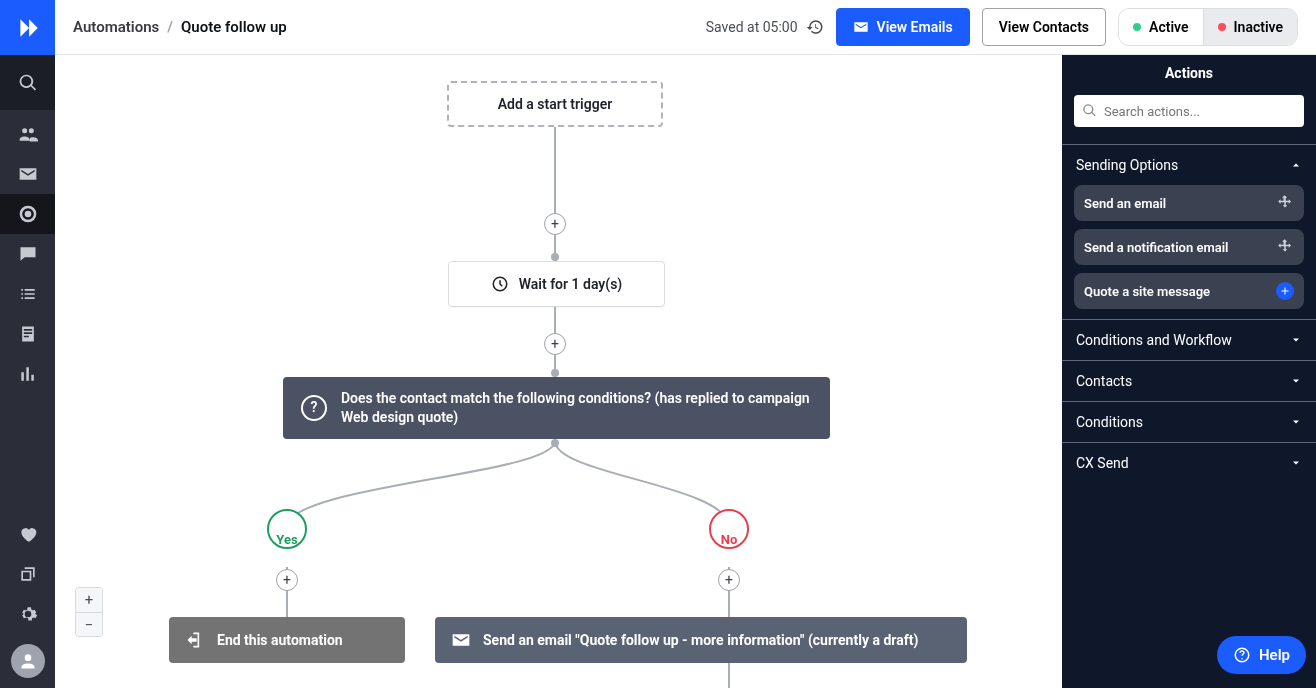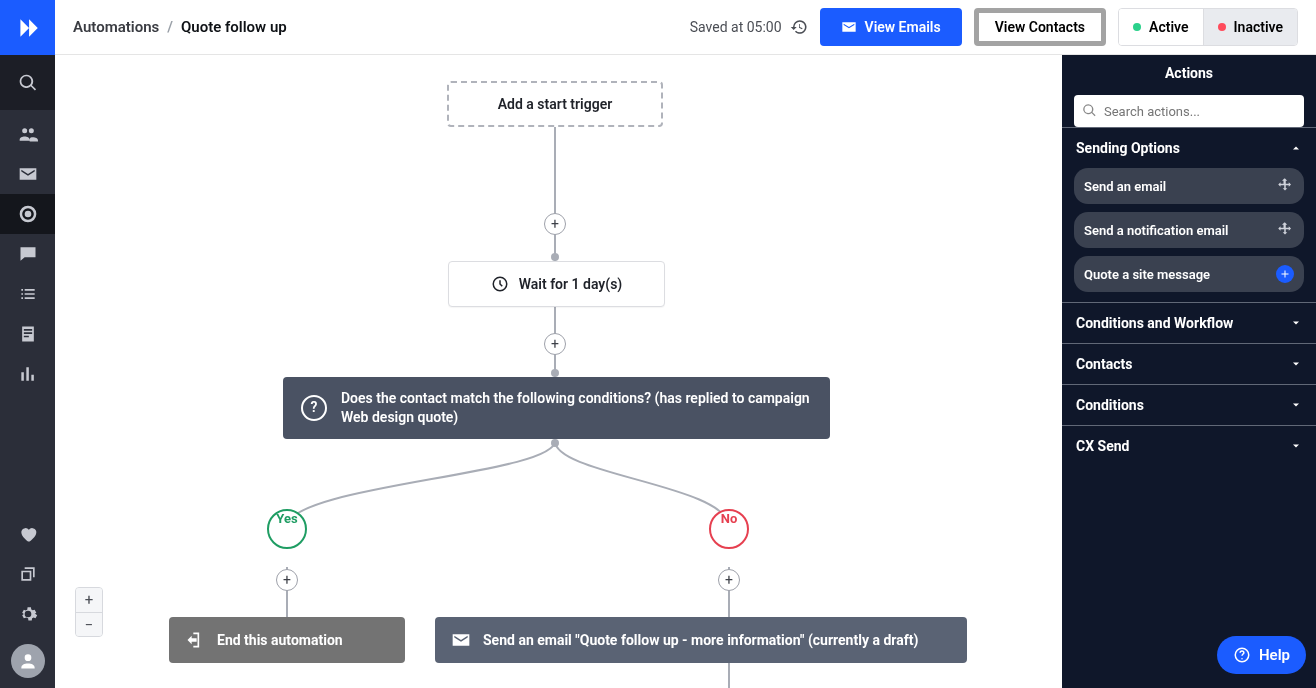--- a/index.html
+++ b/index.html
@@ -18,62 +18,62 @@
   .nav .avatar svg{width:20px;height:20px;fill:#fff}
   
   .maincol{flex:1;display:flex;flex-direction:column;min-width:0}
   .header{height:55px;border-bottom:1px solid #e5e5e5;display:flex;align-items:center;padding:0 18px;gap:12px}
   .crumbs{display:flex;align-items:center;gap:8px;font-size:15px;color:#0f1216;font-weight:600}
   .crumbs a{color:#3a3c42;text-decoration:none;font-weight:600}
   .crumbs .sep{color:#9aa0a8}
   .hspace{flex:1}
   .saved{color:#4b4e55;font-size:14px;display:flex;align-items:center;gap:8px}
   .saved svg{width:18px;height:18px;fill:#4b4e55}
-  .btn{height:38px;border-radius:4px;border:5px solid #a3a3a3;background:#fff;padding:0 16px;font-size:14px;font-weight:600;display:flex;align-items:center;gap:8px;cursor:pointer}
+  .btn{height:38px;border-radius:4px;border:1px solid #a3a3a3;background:#fff;padding:0 16px;font-size:14px;font-weight:600;display:flex;align-items:center;gap:8px;cursor:pointer}
   .btn.primary{background:#1b5cff;border-color:#1b5cff;color:#fff}
   .btn.primary svg{width:16px;height:16px;fill:#fff}
-  .seg{display:flex;border:1px solid #dcdde1;border-radius:4px;overflow:hidden}
+  .seg{display:flex;border:1px solid #dcdde1;border-radius:11px;overflow:hidden}
   .seg .segbtn{height:36px;padding:0 14px;display:flex;align-items:center;gap:8px;font-size:14px;font-weight:600;background:#fff;border:none;cursor:pointer}
   .seg .segbtn .dot{width:8px;height:8px;border-radius:4px}
   .seg .segbtn.active .dot{background:#2bd18b}
   .seg .segbtn.inactive{background:#e9ebef}
   .seg .segbtn.inactive .dot{background:#ff4b5c}
   .seg .divider{width:1px;background:#dcdde1}
   
   .body{flex:1;display:flex;min-height:0}
   .canvas{flex:1;position:relative;background:#fff;overflow:hidden}
   svg.flow{position:absolute;inset:0;width:100%;height:100%}
   .node{position:absolute}
   .trig{left:392px;top:26px;width:216px;height:46px;border:2px dashed #b0b3bb;border-radius:4px;display:flex;align-items:center;justify-content:center;font-size:14px;font-weight:600;color:#1f2229;cursor:pointer;background:#fff}
   .plus{position:absolute;width:22px;height:22px;border:1.5px solid #9ea1aa;border-radius:11px;background:#fff;display:flex;align-items:center;justify-content:center;font-size:14px;color:#3d4048;cursor:pointer}
   .wait{left:393px;top:206px;width:217px;height:46px;border:1px solid #dcdde1;border-radius:4px;display:flex;align-items:center;justify-content:center;gap:10px;font-size:14px;font-weight:600;color:#1f2229;background:#fff;box-shadow:0 1px 1px rgba(0,0,0,.04);cursor:pointer}
   .wait svg{width:18px;height:18px;fill:none;stroke:#1f2229;stroke-width:2}
   .cond{left:228px;top:322px;width:547px;min-height:60px;background:#4a5263;color:#fff;border-radius:4px;display:flex;align-items:center;padding:12px 18px;gap:14px;font-size:14px;font-weight:600;line-height:1.35;cursor:pointer}
   .cond .qmark{width:26px;height:26px;border:2px solid #fff;border-radius:13px;display:flex;align-items:center;justify-content:center;font-size:14px;flex-shrink:0}
-  .yn{position:absolute;width:40px;height:40px;border-radius:20px;border:2px solid;display:flex;align-items:flex-start;justify-content:center;font-size:13px;font-weight:700;background:#fff}
+  .yn{position:absolute;width:40px;height:40px;border-radius:20px;border:2px solid;display:flex;align-items:flex-end;justify-content:center;font-size:13px;font-weight:700;background:#fff}
   .yn.yes{border-color:#1f9d63;color:#1f9d63}
   .yn.no{border-color:#e64050;color:#e64050}
   .act{position:absolute;height:46px;border-radius:4px;display:flex;align-items:center;gap:12px;padding:0 16px;font-size:14px;font-weight:700;color:#fff;cursor:pointer}
   .act svg{width:20px;height:20px;fill:#fff}
   .act.end{background:#737373;left:114px;top:562px;width:236px}
   .act.send{background:#5a6374;left:380px;top:562px;width:532px}
   .zoom{position:absolute;left:20px;top:532px;display:flex;flex-direction:column;border:1px solid #d7d9de;border-radius:4px;overflow:hidden;background:#f5f6f8}
   .zoom button{width:26px;height:24px;border:none;background:#f5f6f8;font-size:15px;color:#4a4d54;cursor:pointer}
   .zoom button+button{border-top:1px solid #d7d9de}
   
   .panel{width:254px;background:#0f172a;color:#fff;display:flex;flex-direction:column}
   .panel h3{font-size:14px;font-weight:700;text-align:center;padding:10px 0}
-  .panel .search{margin:4px 12px 0;position:relative}
+  .panel .search{margin:4px 12px 17px;position:relative}
   .panel .search input{width:100%;height:32px;border-radius:4px;border:none;padding:0 10px 0 30px;font-size:13px;color:#444}
   .panel .search svg{position:absolute;left:8px;top:8px;width:15px;height:15px;fill:#888}
   .panel .section{border-top:1px solid #616877}
-  .panel .section .head{display:flex;align-items:center;justify-content:space-between;padding:12px 14px;font-size:14px;font-weight:700;cursor:pointer}
+  .panel .section .head{display:flex;align-items:center;justify-content:space-between;padding:12px 14px;font-size:14px;font-weight:400;cursor:pointer}
   .panel .section .head svg{width:12px;height:12px;fill:#fff}
   .panel .items{padding:0 12px 10px;display:flex;flex-direction:column;gap:8px}
-  .panel .row{background:#3a4150;border-radius:14px;height:36px;display:flex;align-items:center;justify-content:space-between;padding:0 10px;font-size:13px;font-weight:600;cursor:grab}
+  .panel .row{background:#3a4150;border-radius:8px;height:36px;display:flex;align-items:center;justify-content:space-between;padding:0 10px;font-size:13px;font-weight:600;cursor:grab}
   .panel .row .ricon{width:18px;height:18px}
   .panel .row .ricon svg{width:18px;height:18px;fill:#cfd2da}
   .panel .row .ricon.blue{background:#1b5cff;border-radius:9px;display:flex;align-items:center;justify-content:center}
   .panel .row .ricon.blue svg{width:12px;height:12px;fill:#fff}
   
   .help{position:absolute;right:10px;top:636px;height:38px;padding:0 16px;border-radius:19px;background:#1b5cff;color:#fff;display:flex;align-items:center;gap:8px;font-size:15px;font-weight:600;cursor:pointer}
   .help svg{width:18px;height:18px;fill:none;stroke:#fff;stroke-width:2}
 </style>
 </head>
 <body>

